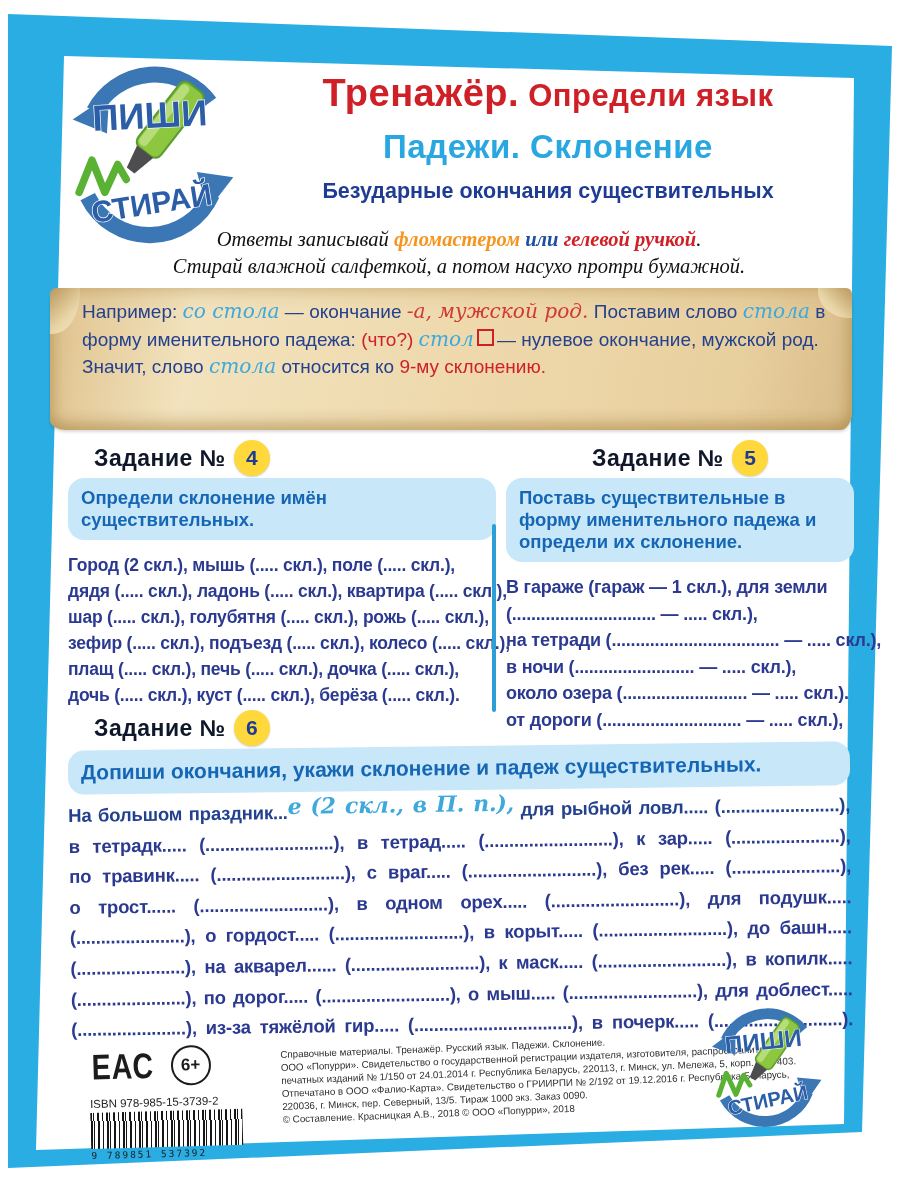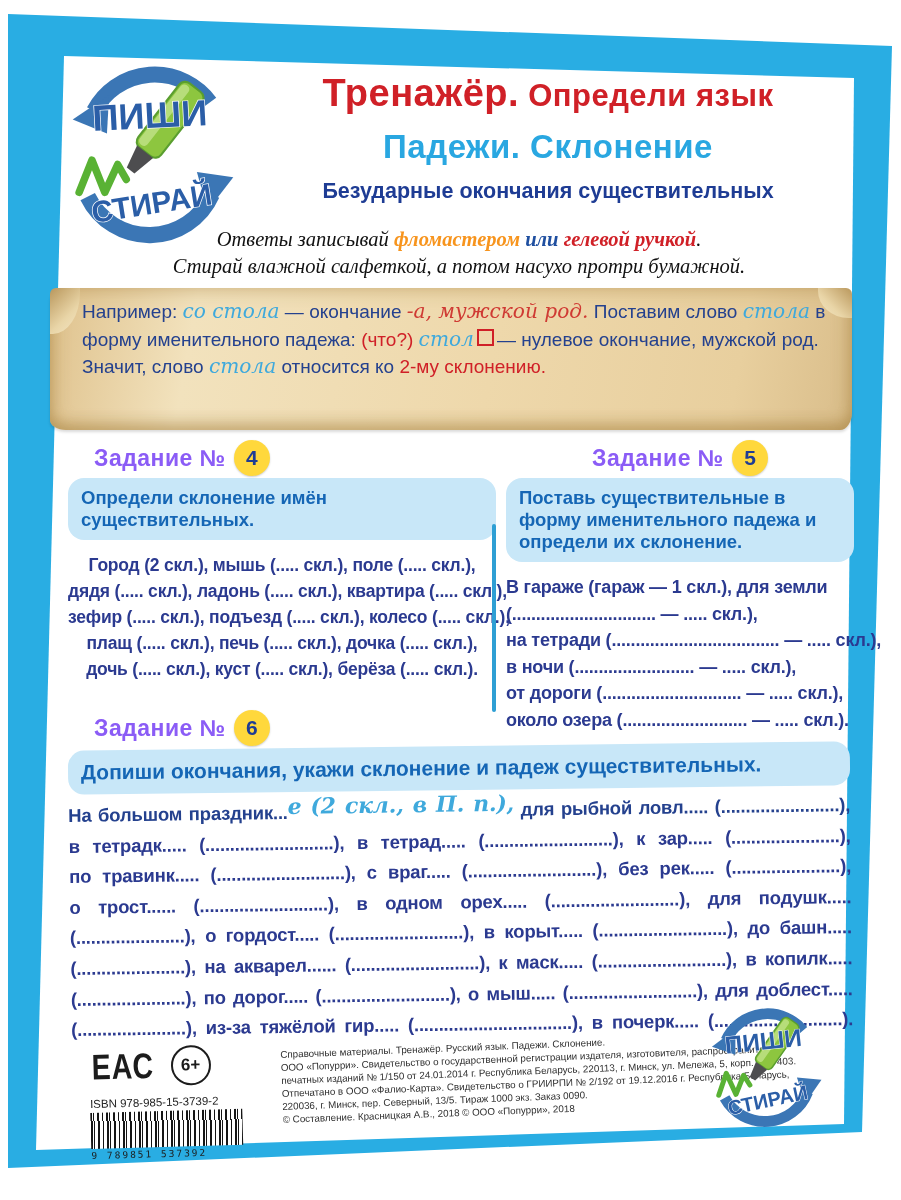--- a/index.html
+++ b/index.html
@@ -54,31 +54,31 @@
     border-radius:0 6px 0 90%;}
   .banner-text{position:absolute;left:32px;top:10px;width:752px;font-size:19px;line-height:26.5px;}
   .seg-navy{color:#24418e;}
   .seg-red{color:#d02027;}
   .seg-handblue{color:#3fa9dc;font-family:"DejaVu Serif",serif;font-style:italic;font-size:1.06em;}
   .seg-handred{color:#cf3a33;font-family:"DejaVu Serif",serif;font-style:italic;font-size:1.06em;}
   .seg-box{display:inline-block;width:13px;height:13px;border:2px solid #d02027;margin:0 3px;vertical-align:baseline;}
 
   
   .task-header{display:flex;align-items:center;gap:8px;height:36px;}
-  .task-label{color:#8b5cf6;font-weight:700;font-size:23px;letter-spacing:.5px;}
+  .task-label{color:#0f172a;font-weight:700;font-size:23px;letter-spacing:.5px;}
   .task-num-circle{width:36px;height:36px;border-radius:50%;background:#ffd83c;
     display:flex;align-items:center;justify-content:center;
     color:#1e3c94;font-weight:700;font-size:21px;box-shadow:0 1px 2px rgba(0,0,0,.2);}
   .desc-box{background:#c8e7f8;border-radius:16px;padding:9px 13px;
     color:#1566b5;font-weight:700;font-size:18.5px;line-height:22px;}
   .task-line{white-space:nowrap;}
   .col1{position:absolute;left:4px;top:384px;width:428px;}
   .col1 .task-header{margin-left:26px;}
   .col1 .desc-box{margin-top:2px;}
-  .col1-lines{margin-top:12px;font-size:17.5px;line-height:26px;font-weight:600;color:#2b3a90;letter-spacing:-.2px;text-align:center;}
+  .col1-lines{margin-top:12px;font-size:17.5px;line-height:26px;font-weight:600;color:#2b3a90;letter-spacing:-.2px;}
   .col-divider{position:absolute;left:428px;top:468px;width:4px;height:188px;background:#2e9fd4;border-radius:2px;}
   .col2{position:absolute;left:442px;top:384px;width:348px;}
   .col2 .task-header{justify-content:center;}
   .col2 .desc-box{margin-top:2px;}
   .col2-lines{margin-top:12px;font-size:18px;line-height:26.5px;font-weight:600;color:#2b3a90;letter-spacing:-.2px;}
   .task6{position:absolute;left:4px;top:654px;width:782px;}
   .task6 .task-header{margin-left:26px;}
   .task6 .desc-box{font-size:21px;line-height:26px;transform:rotate(-.7deg);}
   .t6-lines{margin-top:9px;font-size:18.5px;line-height:30.6px;font-weight:600;color:#2b3a90;
     letter-spacing:-.2px;transform:rotate(-.8deg);transform-origin:0 0;}
@@ -134,35 +134,36 @@
   </div>
 
   <div class="instr">
     <div class="instr-line"><span class="seg-black">Ответы записывай </span><span class="seg-orange">фломастером</span><span class="seg-blueb"> или </span><span class="seg-redb">гелевой ручкой</span><span class="seg-black">.</span></div>
     <div class="instr-line">Стирай влажной салфеткой, а потом насухо протри бумажной.</div>
   </div>
 
   <div class="parchment">
     <div class="banner-text">
       <div><span class="seg-navy">Например: </span><span class="seg-handblue">со стола</span><span class="seg-navy"> — окончание </span><span class="seg-handred">-а, мужской род.</span><span class="seg-navy"> Поставим слово </span><span class="seg-handblue">стола</span><span class="seg-navy"> в форму именительного падежа: </span><span class="seg-red">(что?) </span><span class="seg-handblue">стол</span><span class="seg-box"></span><span class="seg-navy">— нулевое окончание, мужской род.</span></div>
-      <div><span class="seg-navy">Значит, слово </span><span class="seg-handblue">стола</span><span class="seg-navy"> относится ко </span><span class="seg-red">2-му склонению.</span></div>
+      <div><span class="seg-navy">Значит, слово </span><span class="seg-handblue">стола</span><span class="seg-navy"> относится ко </span><span class="seg-red">9-му склонению.</span></div>
     </div>
   </div>
 
   <div class="col1">
     <div class="task-header">
       <span class="task-label">Задание №</span>
       <span class="task-num-circle">
           <span>4</span>
         </span>
     </div>
     <div class="desc-box">Определи склонение имён существительных.</div>
     <div class="col1-lines">
         <div class="task-line">Город (2 скл.), мышь (..... скл.), поле (..... скл.),</div>
         <div class="task-line">дядя (..... скл.), ладонь (..... скл.), квартира (..... скл.),</div>
+        <div class="task-line">шар (..... скл.), голубятня (..... скл.), рожь (..... скл.),</div>
         <div class="task-line">зефир (..... скл.), подъезд (..... скл.), колесо (..... скл.),</div>
         <div class="task-line">плащ (..... скл.), печь (..... скл.), дочка (..... скл.),</div>
         <div class="task-line">дочь (..... скл.), куст (..... скл.), берёза (..... скл.).</div>
       </div>
   </div>
 
   <div class="col-divider"></div>
 
   <div class="col2">
     <div class="task-header">
@@ -170,22 +171,22 @@
       <span class="task-num-circle">
           <span>5</span>
         </span>
     </div>
     <div class="desc-box">Поставь существительные в  форму именительного падежа и определи их склонение.</div>
     <div class="col2-lines">
         <div class="task-line">В гараже (гараж — 1 скл.), для земли</div>
         <div class="task-line">(.............................. — ..... скл.),</div>
         <div class="task-line">на тетради (................................... — ..... скл.),</div>
         <div class="task-line">в ночи (......................... — ..... скл.),</div>
+        <div class="task-line">около озера (.......................... — ..... скл.).</div>
         <div class="task-line">от дороги (............................. — ..... скл.),</div>
-        <div class="task-line">около озера (.......................... — ..... скл.).</div>
       </div>
   </div>
 
   <div class="task6">
     <div class="task-header">
       <span class="task-label">Задание №</span>
       <span class="task-num-circle">
           <span>6</span>
         </span>
     </div>

